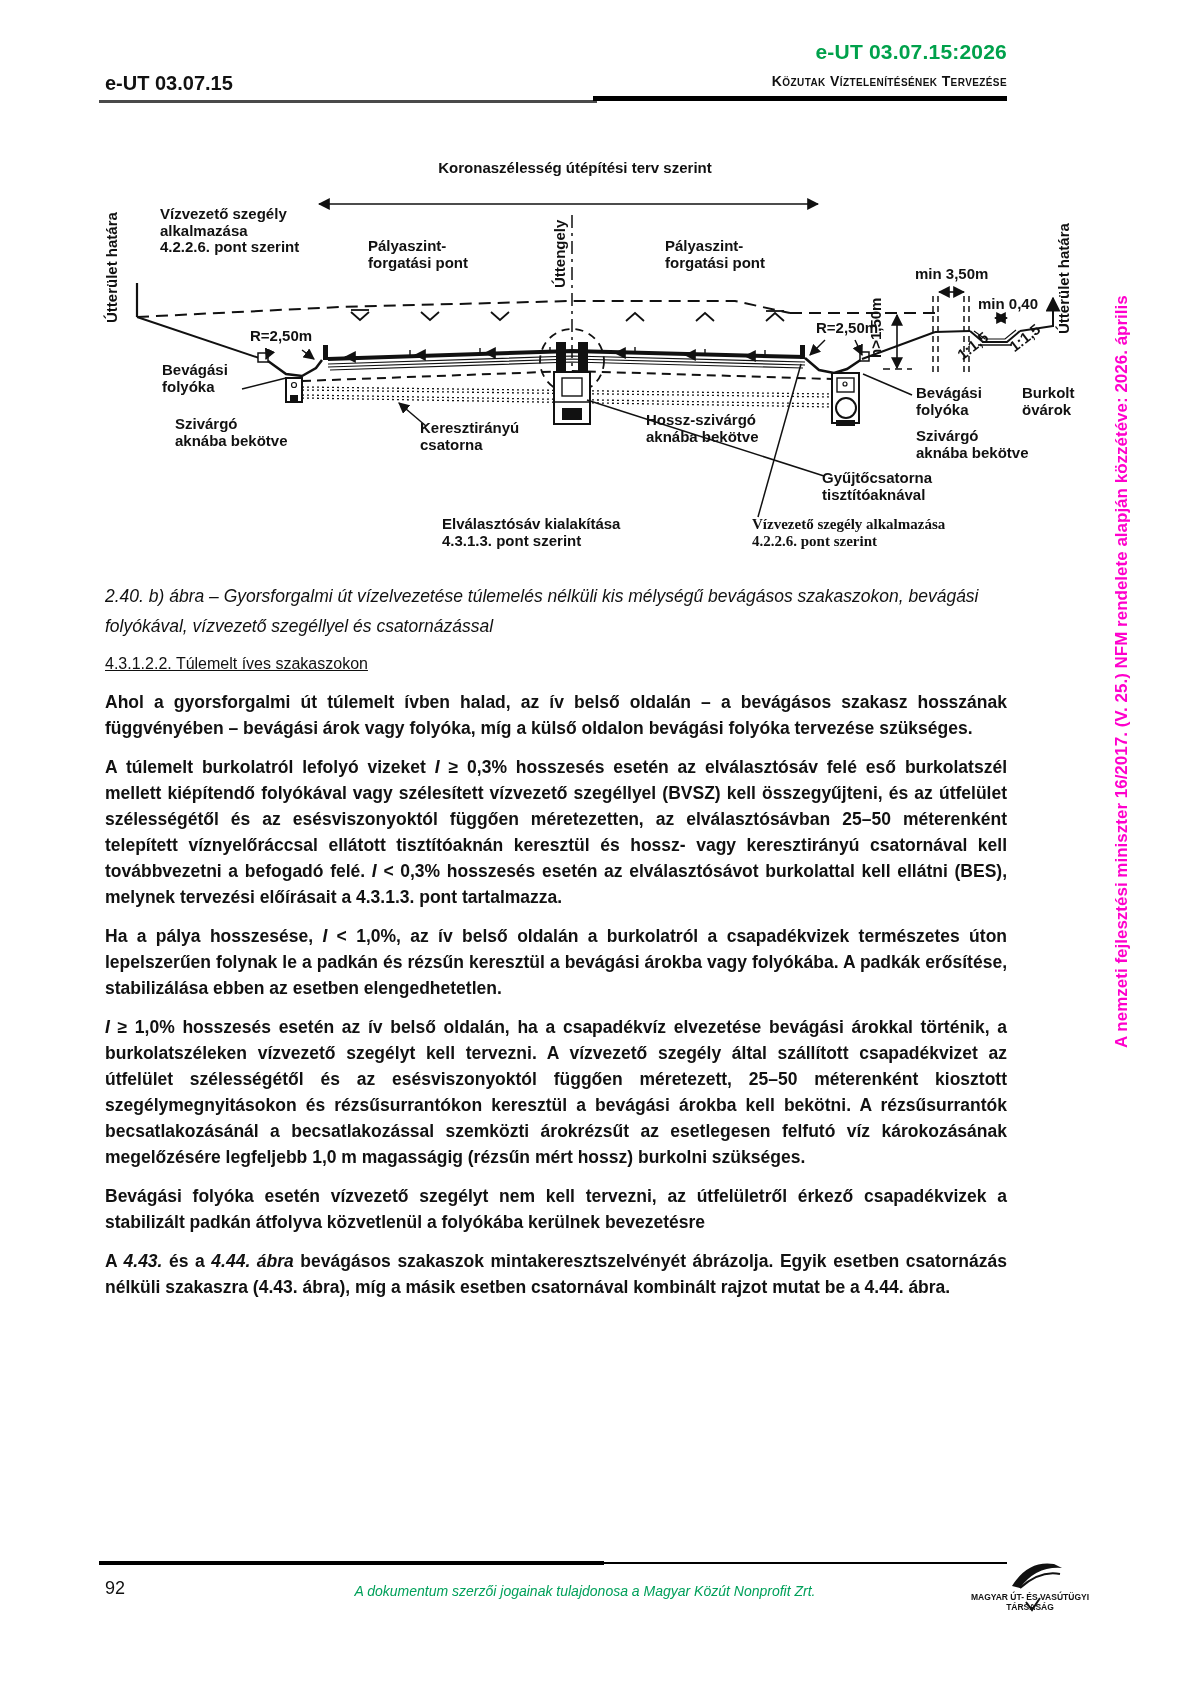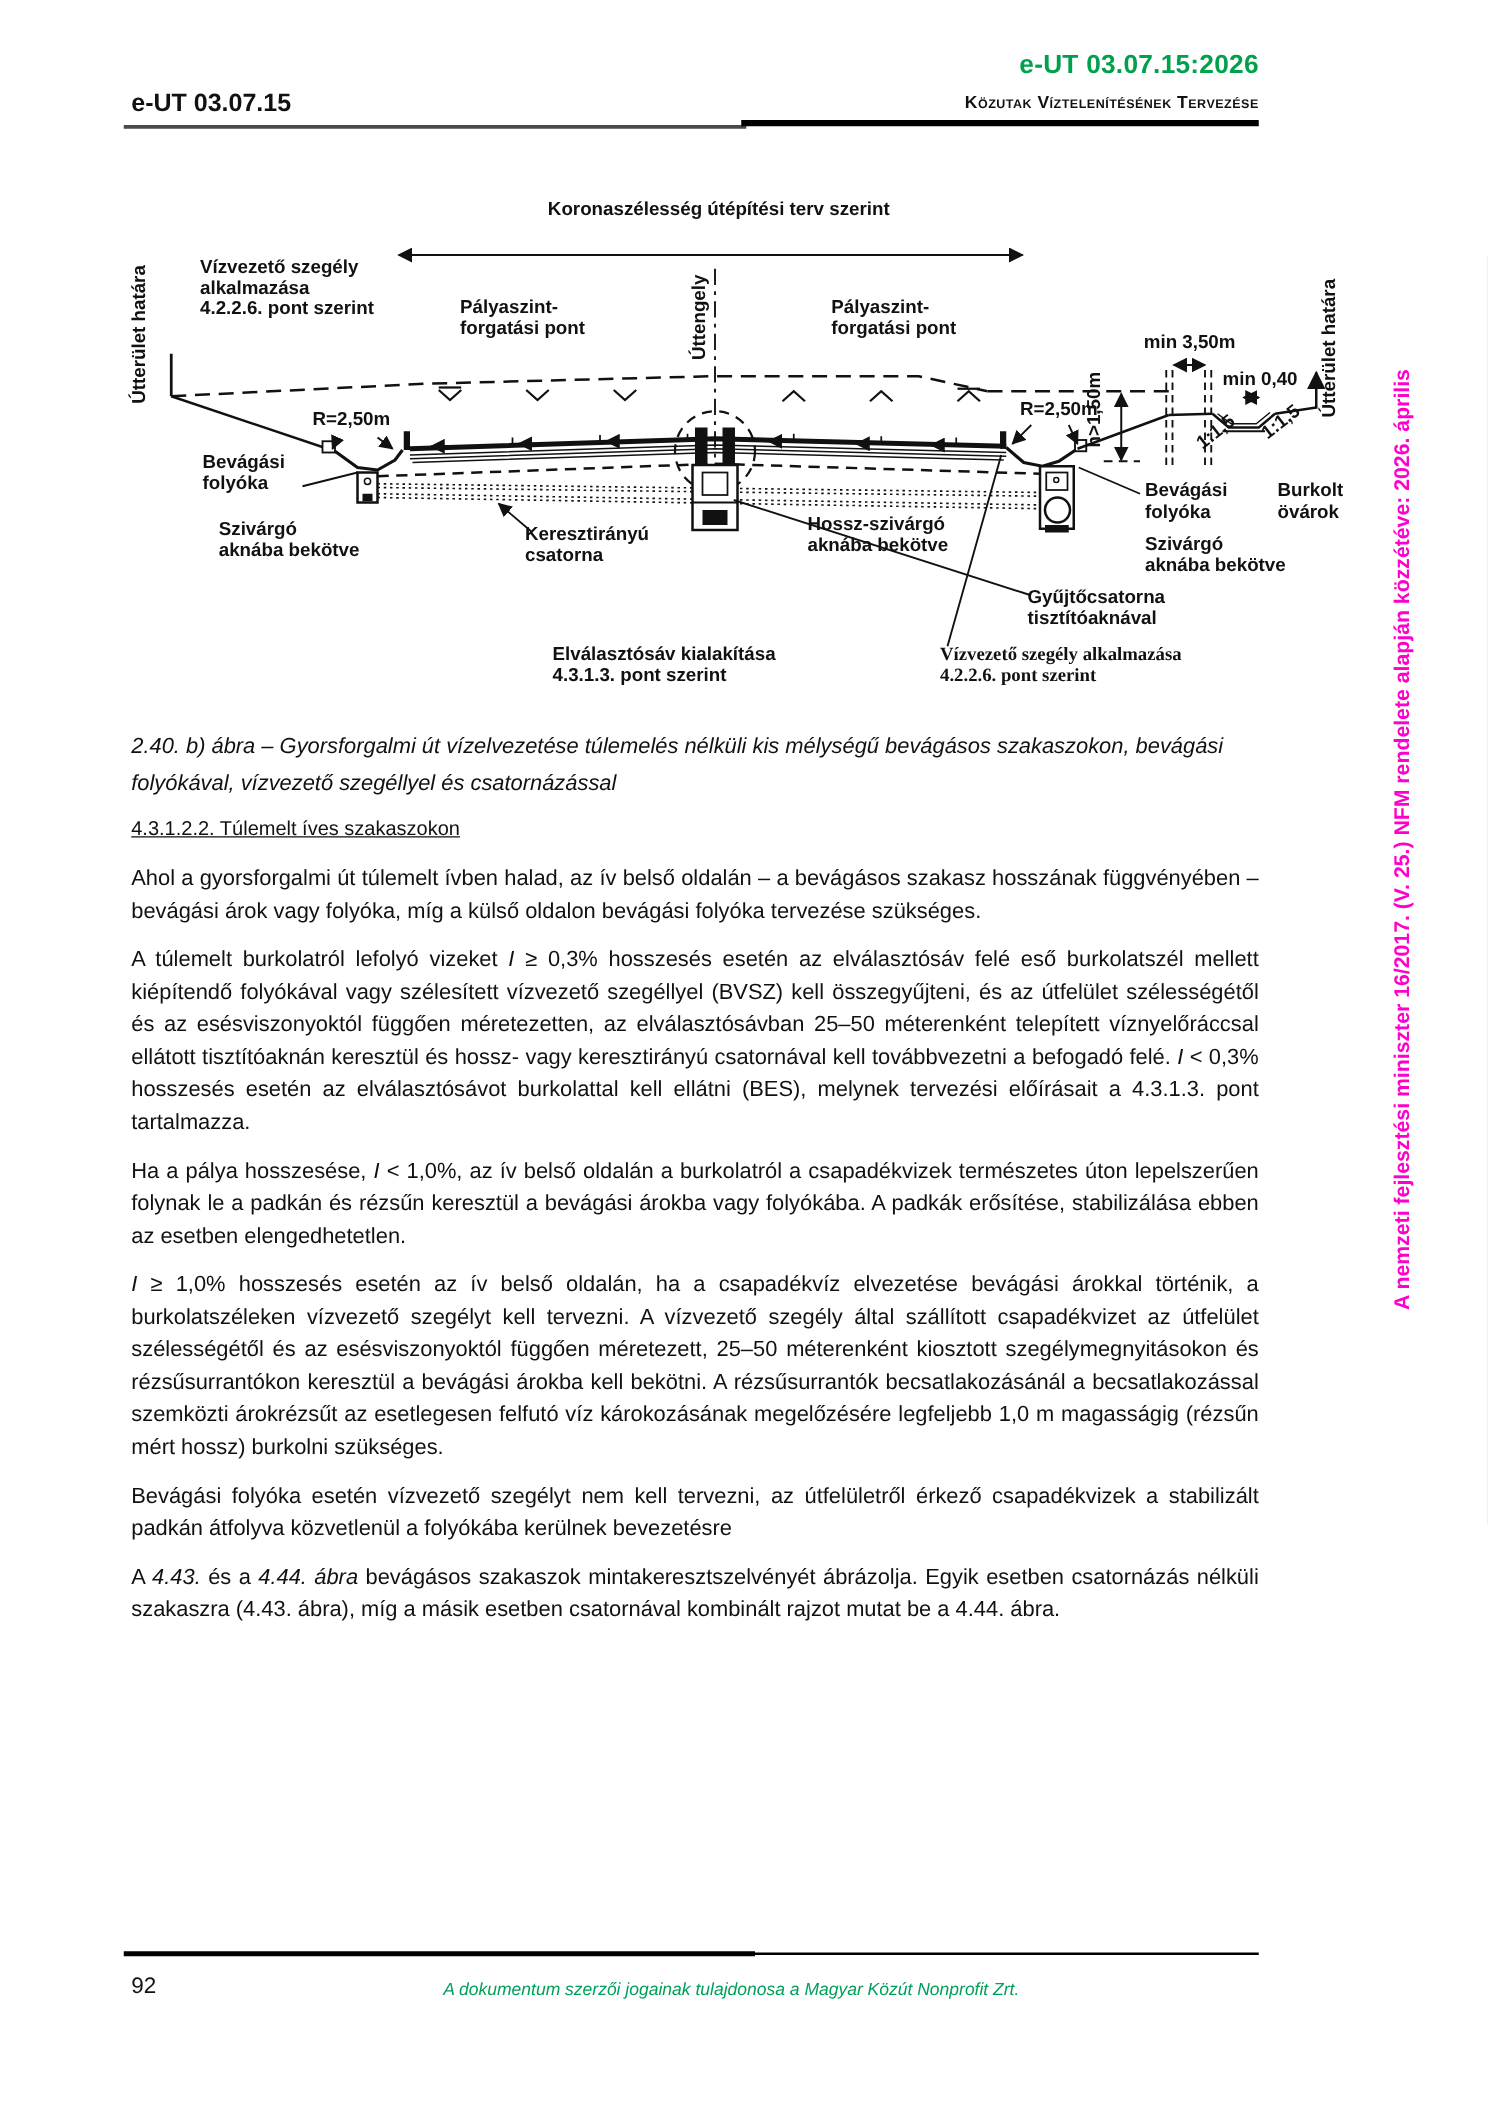--- a/index.html
+++ b/index.html
@@ -22,21 +22,21 @@
   .fl{position:absolute;font-weight:bold;font-size:15px;line-height:16.5px;
       white-space:pre-line;color:#111;}
   .vert{writing-mode:vertical-rl;transform:rotate(180deg);}
   .rot38{transform:rotate(-38deg);}
   .ctr{text-align:center;}
 
   
   .text-col{position:absolute;left:105px;top:581px;width:902px;}
   .caption{font-style:italic;font-size:17.5px;line-height:30px;margin:0 0 12px 0;}
   .sec-heading{font-size:16px;font-weight:normal;line-height:22px;margin:0 0 14px 0;text-decoration:underline;}
-  .body-par{font-size:17.5px;line-height:26px;text-align:justify;margin:0 0 13px 0;}
+  .body-par{font-size:17.5px;line-height:26px;text-align:justify;margin:0 0 13px 0;font-weight:bold;}
 
   
   .side-note{position:absolute;left:1112px;top:150px;height:898px;width:26px;
              writing-mode:vertical-rl;transform:rotate(180deg);
              font-size:17px;font-weight:bold;color:#FF00CC;white-space:nowrap;}
 
   
   .foot-rule-l{position:absolute;left:99px;top:1561px;width:505px;height:4px;background:#000;}
   .foot-rule-r{position:absolute;left:604px;top:1562px;width:403px;height:2px;background:#000;}
   .page-num{position:absolute;left:105px;top:1578px;font-size:18px;}
@@ -218,14 +218,22 @@
         <p class="body-par">A <i>4.43.</i> és a <i>4.44. ábra</i> bevágásos szakaszok mintakeresztszelvényét ábrázolja. Egyik esetben csatornázás nélküli szakaszra (4.43. ábra), míg a másik esetben csatornával kombinált rajzot mutat be a 4.44. ábra.</p>
       </div>
   </div>
 
   <div class="side-note">A nemzeti fejlesztési miniszter 16/2017. (V. 25.) NFM rendelete alapján közzétéve: 2026. április</div>
 
   <div class="foot-rule-l"></div>
   <div class="foot-rule-r"></div>
   <div class="page-num">92</div>
   <div class="foot-copy">A dokumentum szerzői jogainak tulajdonosa a Magyar Közút Nonprofit Zrt.</div>
+  <div class="logo">
+    <svg width="160" height="60" viewBox="0 0 160 60">
+      <path d="M62,28 Q78,2 104,6 L112,10 Q86,8 70,30 Z" fill="#111"></path>
+      <path d="M70,30 Q90,12 110,16" stroke="#111" stroke-width="2" fill="none"></path>
+      <polyline points="76,44 82,52 90,40" stroke="#111" stroke-width="2" fill="none"></polyline>
+    </svg>
+    <div class="logo-text">MAGYAR ÚT- ÉS VASÚTÜGYI TÁRSASÁG</div>
+  </div>
 
 </div>
 
 </body></html>

